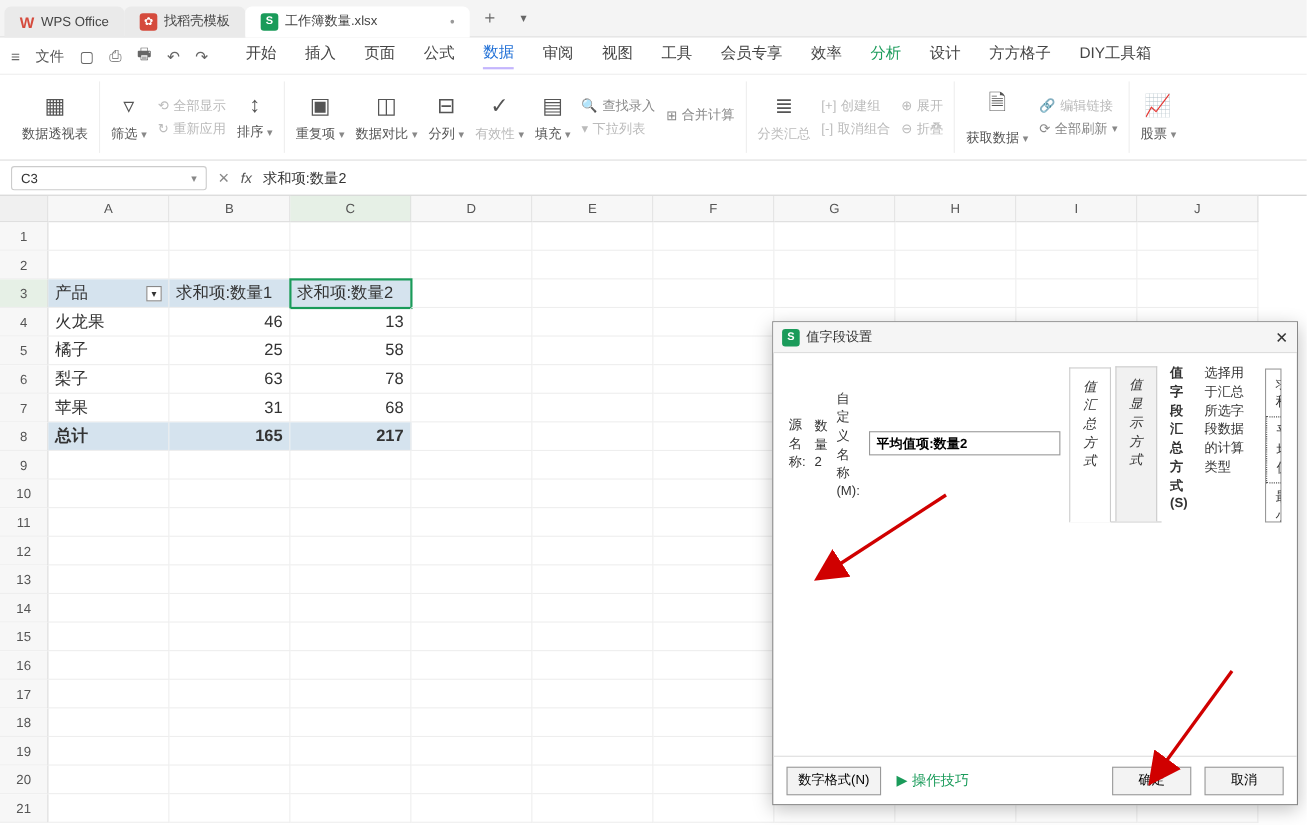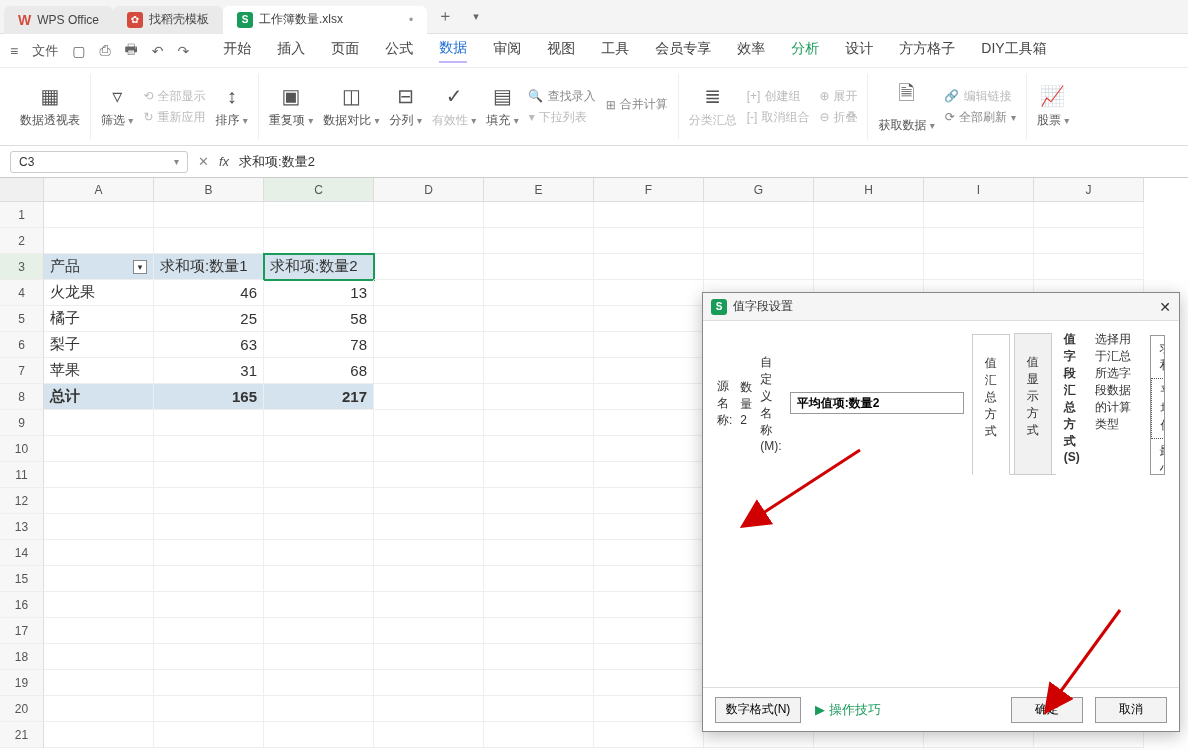--- a/index.html
+++ b/index.html
@@ -55,21 +55,21 @@
   .active-cell { outline:2px solid #1a9b5a; outline-offset:-1px; }
 
   
   .dialog { position:absolute; left:702px; top:292px; width:478px; height:440px; background:#fff; border:1px solid #888; box-shadow:0 4px 16px rgba(0,0,0,0.25); }
   .dlg-title { height:28px; background:#f5f5f5; border-bottom:1px solid #ddd; display:flex; align-items:center; padding:0 8px; font-size:12px; gap:6px; }
   .dlg-close { margin-left:auto; cursor:pointer; font-size:14px; color:#333; }
   .dlg-body { padding:10px 14px 0 14px; font-size:12px; color:#333; display:flex; gap:8px; }
   .dlg-line { display:flex; align-items:center; gap:8px; }
   .dlg-input { flex:1; height:22px; border:1px solid #999; padding:0 6px; font-size:12px;font-weight:bold; }
   .dlg-tabs { display:flex; border-bottom:1px solid #ccc; margin-top:2px; }
-  .dlg-tab { padding:20px 12px; border:1px solid #ccc; border-bottom:none; background:#f1f1f1; font-size:12px; cursor:pointer; margin-right:4px; }
+  .dlg-tab { padding:8px 12px; border:1px solid #ccc; border-bottom:none; background:#f1f1f1; font-size:12px; cursor:pointer; margin-right:4px;font-style:italic; }
   .dlg-tab.active { background:#fff; position:relative; top:1px; border-bottom:1px solid #fff; }
   .funclist { border:1px solid #999; height:140px; margin-top:4px; overflow-y:scroll; }
   .funcitem { padding:4px 8px; font-size:12px; cursor:pointer; }
   .funcitem.sel { border:1px dotted #555; }
   .dlg-footer { position:absolute; bottom:0; left:0; right:0; height:44px; border-top:1px solid #ddd; display:flex; align-items:center; padding:0 12px; gap:8px; }
   .dlg-btn { width:72px; height:26px; border:1px solid #999; background:#f3f3f3; font-size:12px; cursor:pointer; }
   .dlg-foot-left { display:flex; align-items:center; gap:14px; }
   .dlg-foot-right { margin-left:auto; display:flex; gap:12px; }
   .tips { color:#1a9b5a; display:flex; align-items:center; gap:4px; cursor:pointer; }
 

